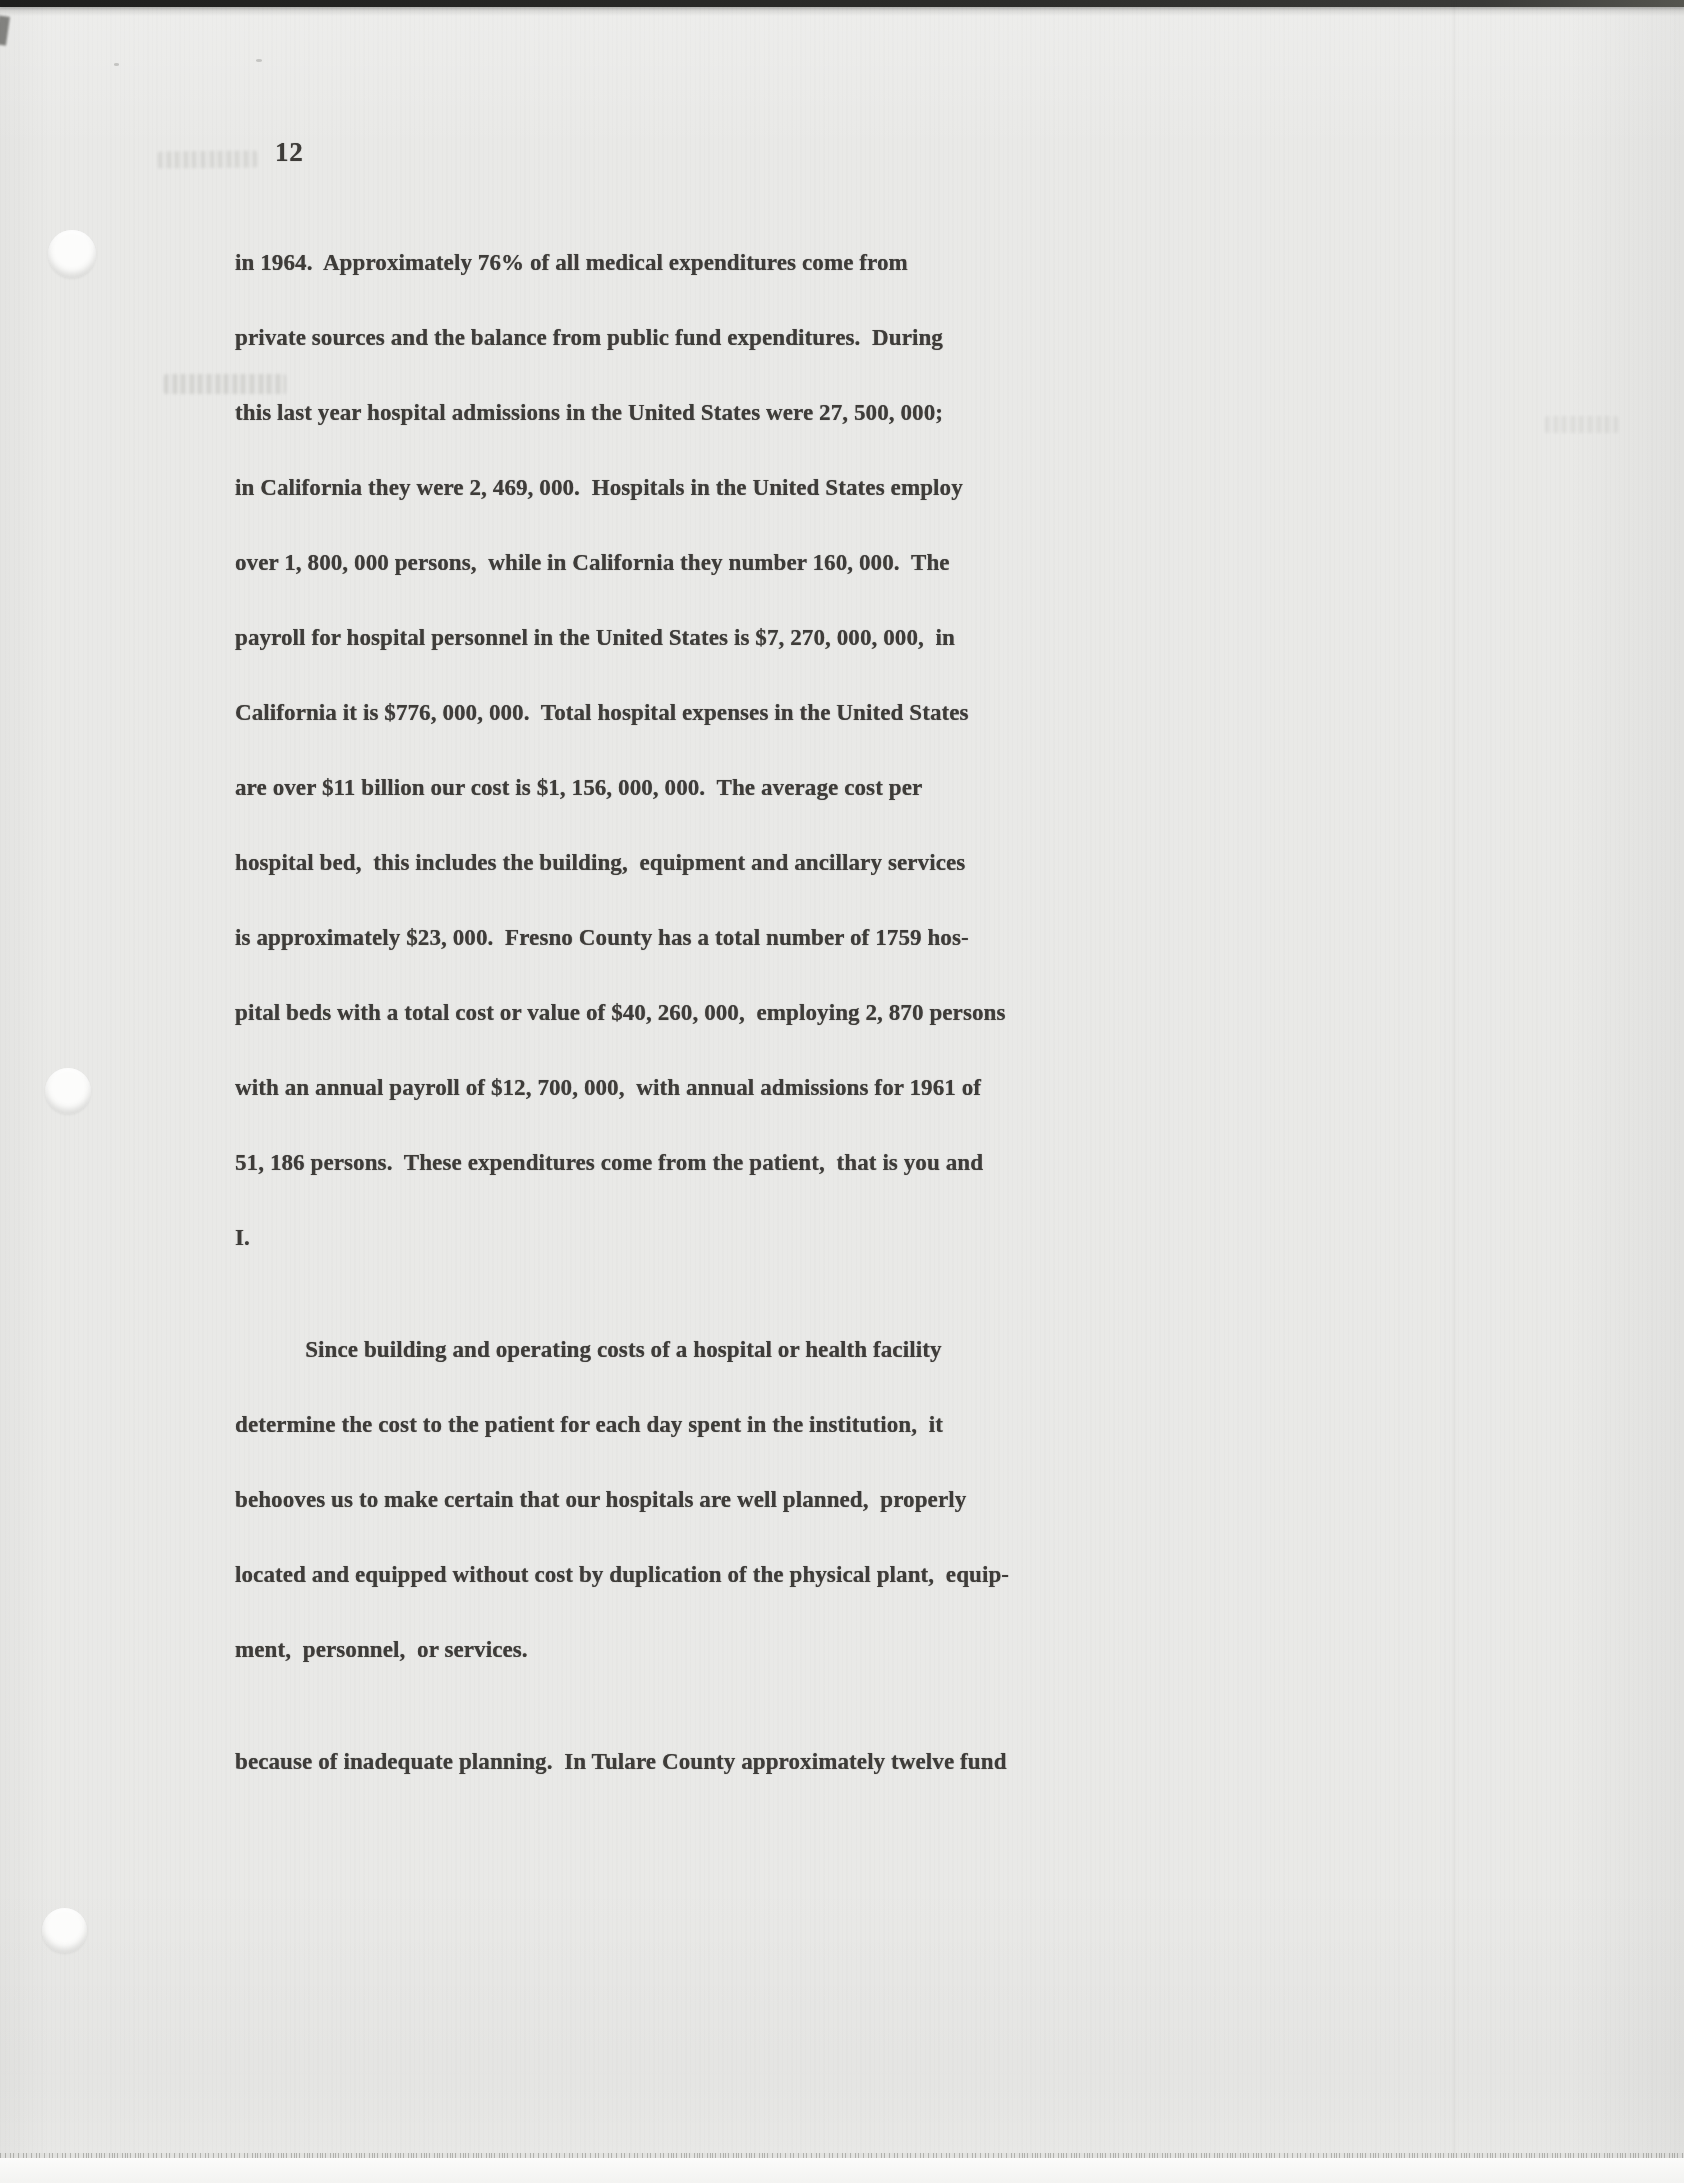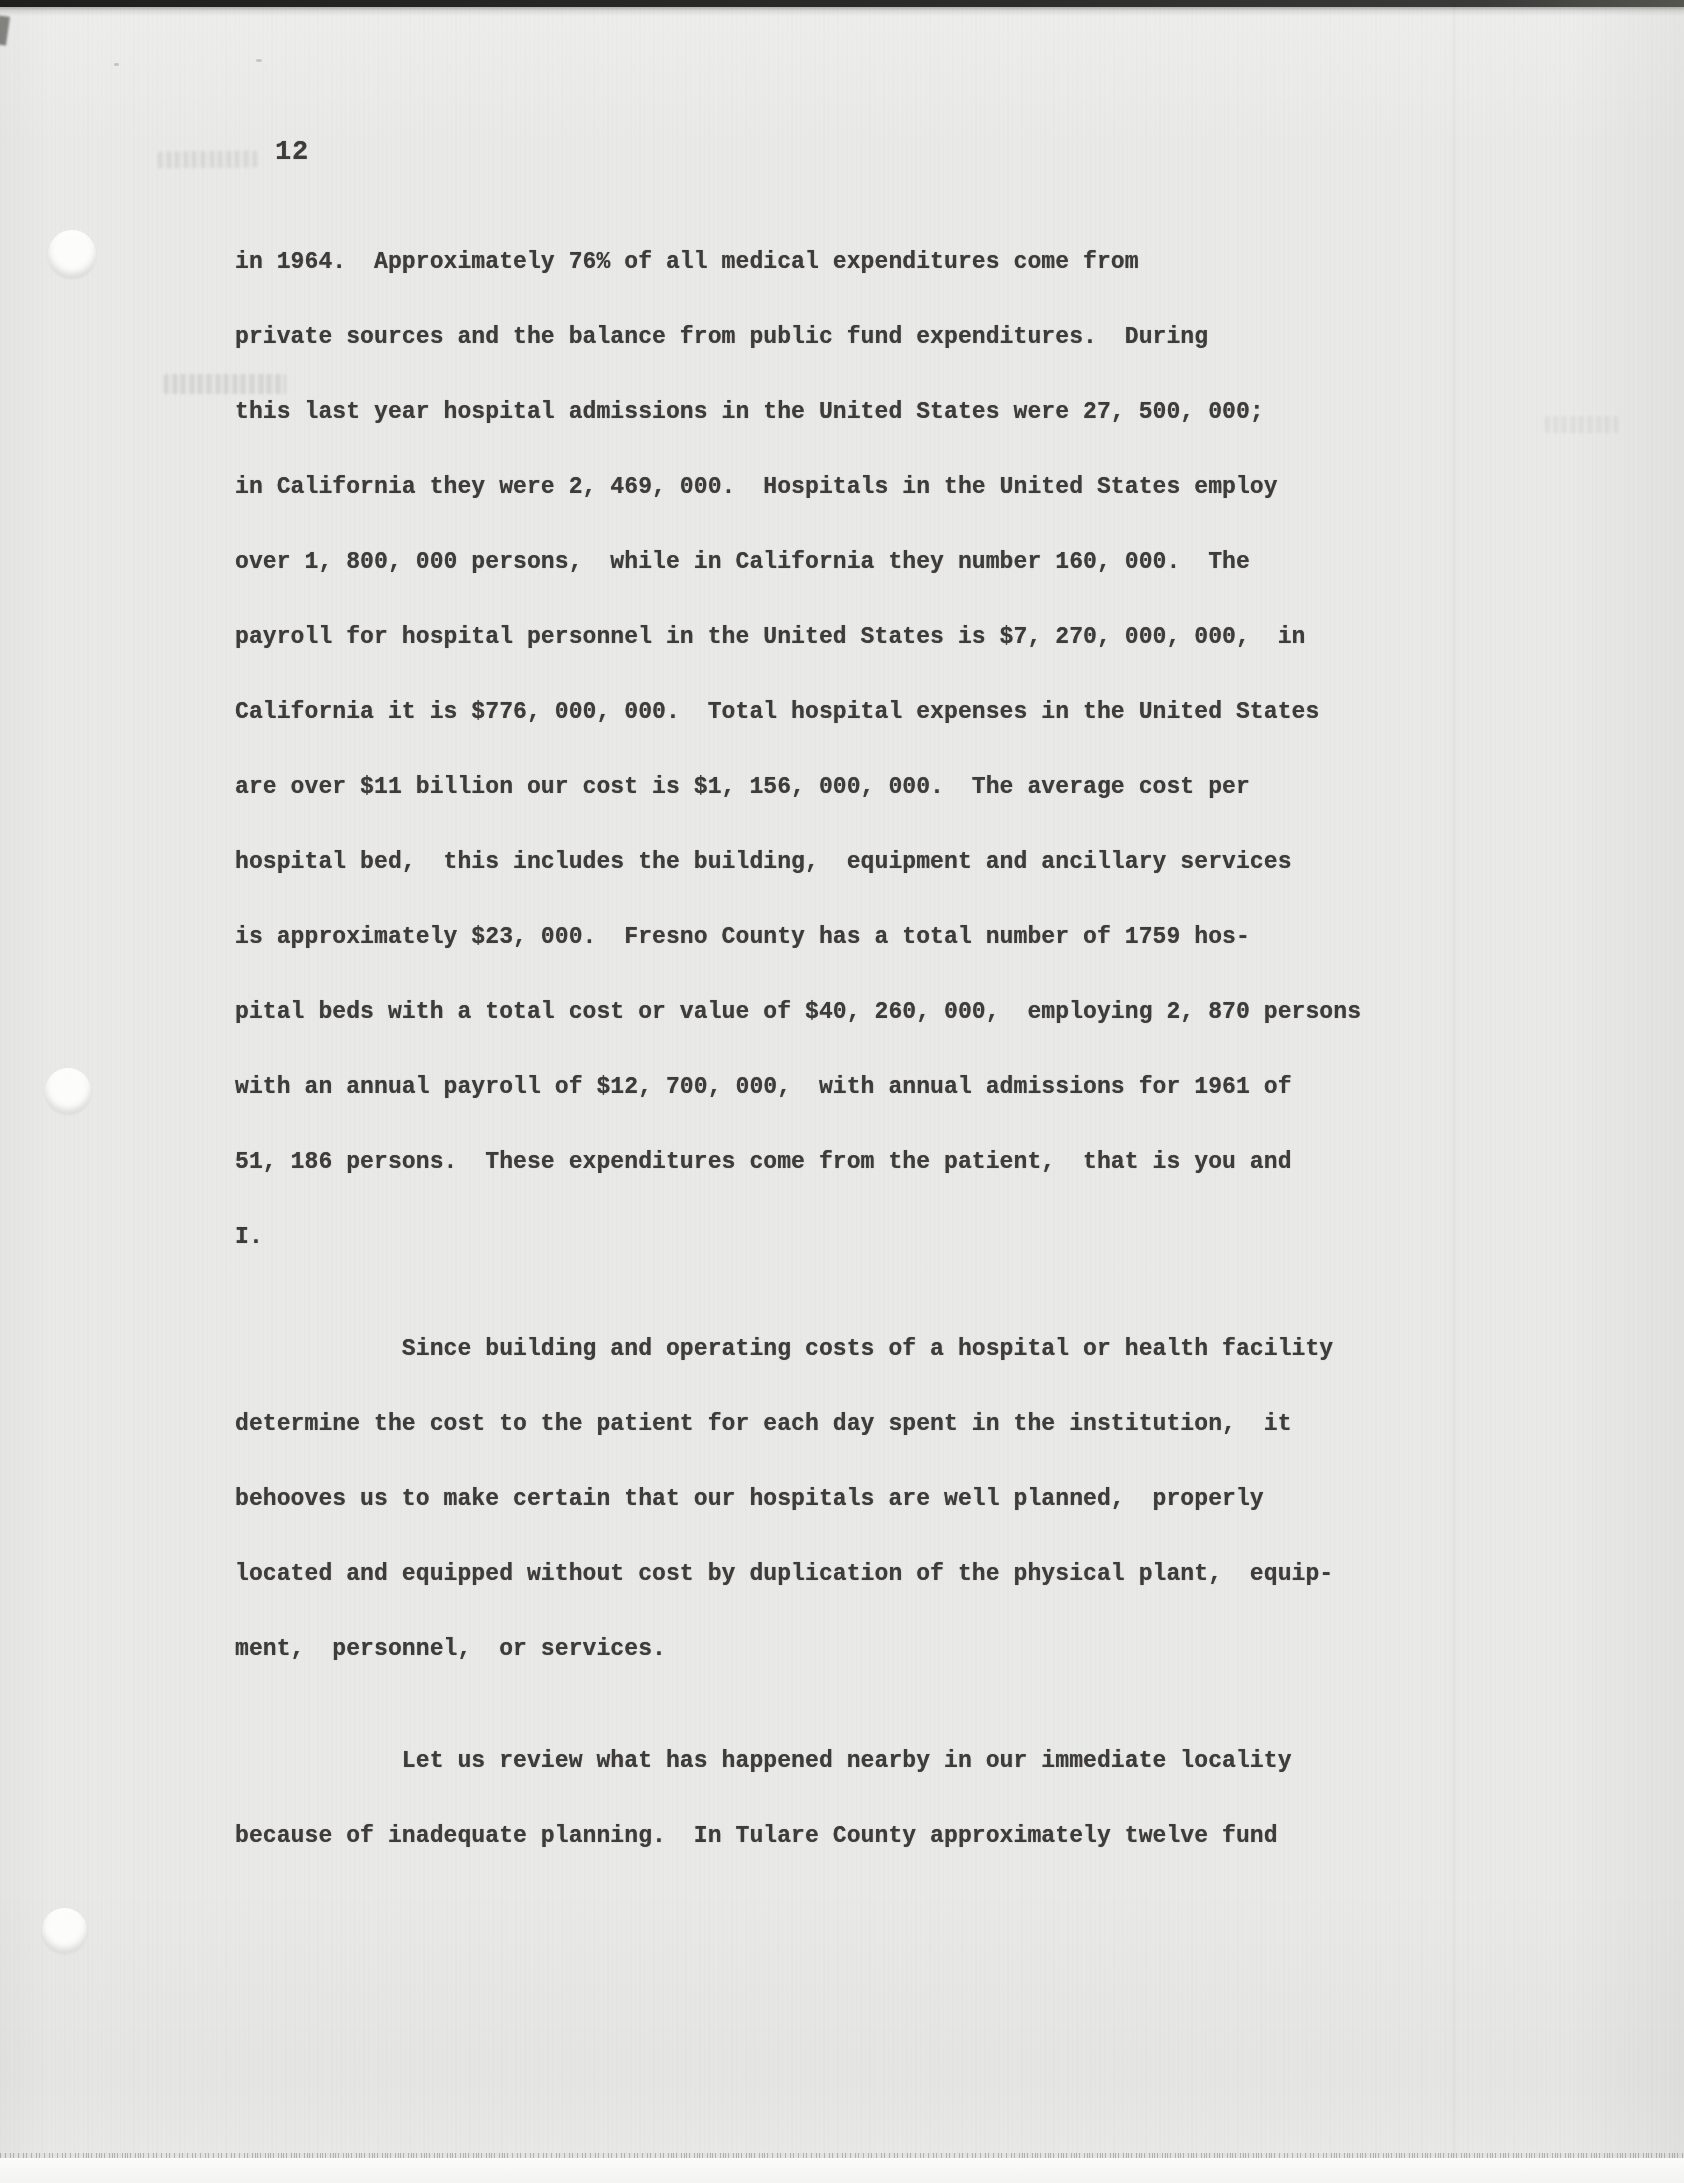--- a/index.html
+++ b/index.html
@@ -103,21 +103,21 @@
     position: absolute;
     left: 1453px; top: 0;
     width: 2px;
     height: 2158px;
     background: rgba(40,40,38,0.045);
     filter: blur(0.8px);
   }
 
   
   .typed {
-    font-family: Liberation Mono, monospace;
+    font-family: Liberation Serif, serif;
     font-weight: 700;
     color: #3e3c39;
     text-shadow: 0 0 0.9px rgba(62,60,57,0.60), 0.3px 0.3px 0 rgba(62,60,57,0.22);
   }
   .page-number {
     position: absolute;
     left: 275px;
     top: 139px;
     font-size: 27px;
     line-height: 1;
@@ -152,20 +152,20 @@
 
   <div class="hole h1"></div>
   <div class="hole h2"></div>
   <div class="hole h3"></div>
 
   <div class="typed page-number">12</div>
 
   <div id="text-block">
       <div class="typed paragraph" style="top: 225px;"><div class="text-line">in 1964.  Approximately 76% of all medical expenditures come from</div><div class="text-line">private sources and the balance from public fund expenditures.  During</div><div class="text-line">this last year hospital admissions in the United States were 27, 500, 000;</div><div class="text-line">in California they were 2, 469, 000.  Hospitals in the United States employ</div><div class="text-line">over 1, 800, 000 persons,  while in California they number 160, 000.  The</div><div class="text-line">payroll for hospital personnel in the United States is $7, 270, 000, 000,  in</div><div class="text-line">California it is $776, 000, 000.  Total hospital expenses in the United States</div><div class="text-line">are over $11 billion our cost is $1, 156, 000, 000.  The average cost per</div><div class="text-line">hospital bed,  this includes the building,  equipment and ancillary services</div><div class="text-line">is approximately $23, 000.  Fresno County has a total number of 1759 hos-</div><div class="text-line">pital beds with a total cost or value of $40, 260, 000,  employing 2, 870 persons</div><div class="text-line">with an annual payroll of $12, 700, 000,  with annual admissions for 1961 of</div><div class="text-line">51, 186 persons.  These expenditures come from the patient,  that is you and</div><div class="text-line">I.</div></div>
       <div class="typed paragraph" style="top: 1312px;"><div class="text-line">            Since building and operating costs of a hospital or health facility</div><div class="text-line">determine the cost to the patient for each day spent in the institution,  it</div><div class="text-line">behooves us to make certain that our hospitals are well planned,  properly</div><div class="text-line">located and equipped without cost by duplication of the physical plant,  equip-</div><div class="text-line">ment,  personnel,  or services.</div></div>
-      <div class="typed paragraph" style="top: 1724px;"><div class="text-line">            Let us review what has happened nearby in our immediate locality</div><div class="text-line">because of inadequate planning.  In Tulare County approximately twelve fund</div></div>
+      <div class="typed paragraph" style="top: 1724px;"><div class="text-line">because of inadequate planning.  In Tulare County approximately twelve fund</div></div>
     </div>
 
   <div class="bottom-fringe"></div>
   <div class="bottom-strip"></div>
 
 </div>
 
 
 </body></html>

